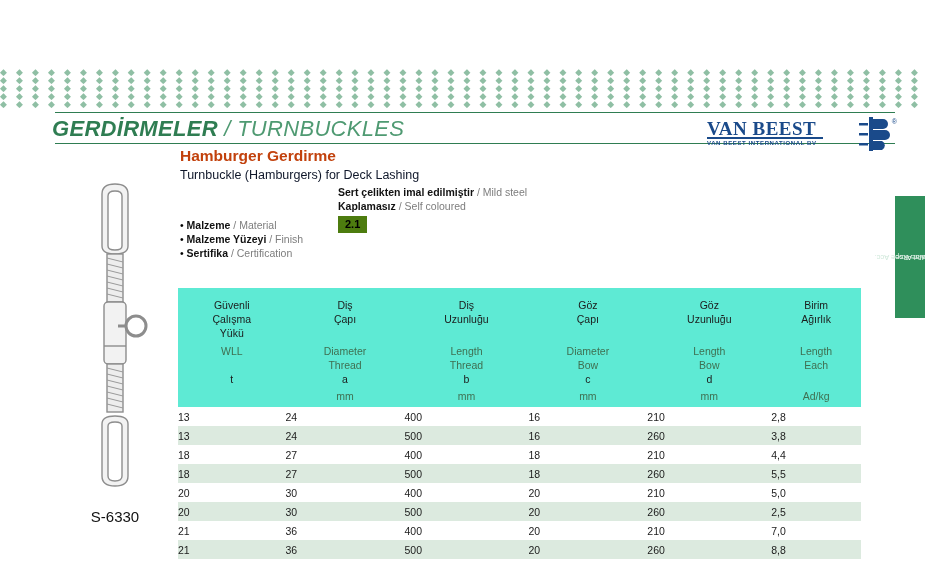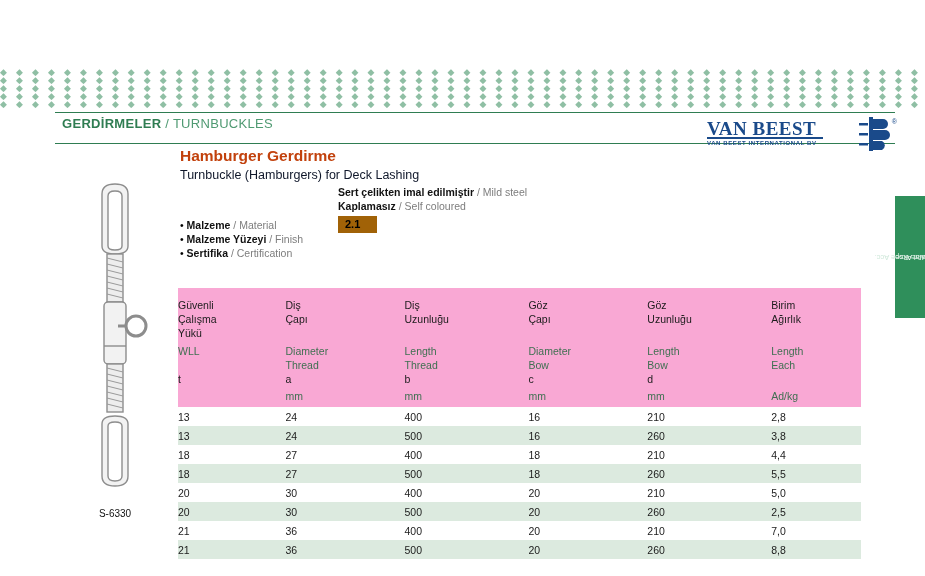--- a/index.html
+++ b/index.html
@@ -47,23 +47,24 @@
     position: absolute;
     left: 55px;
     top: 143px;
     width: 840px;
     height: 1px;
     background: #2f7d52;
   }
 
   .section-title {
     position: absolute;
-    left: 62px;
+    left: 52px;
     top: 116px;
-    font-size: 13px;
+    font-size: 22px;
+    font-style: italic;
     font-weight: bold;
     color: #2f7d52;
     letter-spacing: .3px;
   }
   .section-title .en {
     font-weight: normal;
     color: #4f9a72;
   }
 
   
@@ -165,25 +166,25 @@
     color: #111;
     margin-top: 32px;
   }
   .spec-val .en {
     color: #7d7d7d;
   }
   .cert-badge {
     position: absolute;
     left: 158px;
     top: 30px;
-    background: #a16207;
+    background: #4d7c0f;
     color: #000;
     font-size: 11px;
     font-weight: bold;
-    padding: 2px 17px 3px 7px;
+    padding: 2px 7px 3px 7px;
   }
 
   
   .side-tab {
     position: absolute;
     right: 0;
     top: 196px;
     width: 30px;
     height: 122px;
     background: #2f8f5b;
@@ -211,39 +212,39 @@
     top: 180px;
     width: 110px;
     height: 330px;
   }
   .drawing-code {
     position: absolute;
     left: 60px;
     top: 508px;
     width: 110px;
     text-align: center;
-    font-size: 10px;
+    font-size: 15px;
     color: #111;
   }
 
   
   .table-wrap {
     position: absolute;
     left: 178px;
     top: 288px;
     width: 683px;
   }
   table {
     border-collapse: collapse;
     width: 683px;
     font-size: 10.5px;
   }
   thead td {
-    background: #f9a8d4;
-    text-align: left;
+    background: #5eead4;
+    text-align: center;
     color: #1b1b1b;
     line-height: 14px;
     padding: 0;
   }
   .th-block {
     padding-top: 10px;
     height: 46px;
   }
   .th-en {
     color: #3f6f51;

